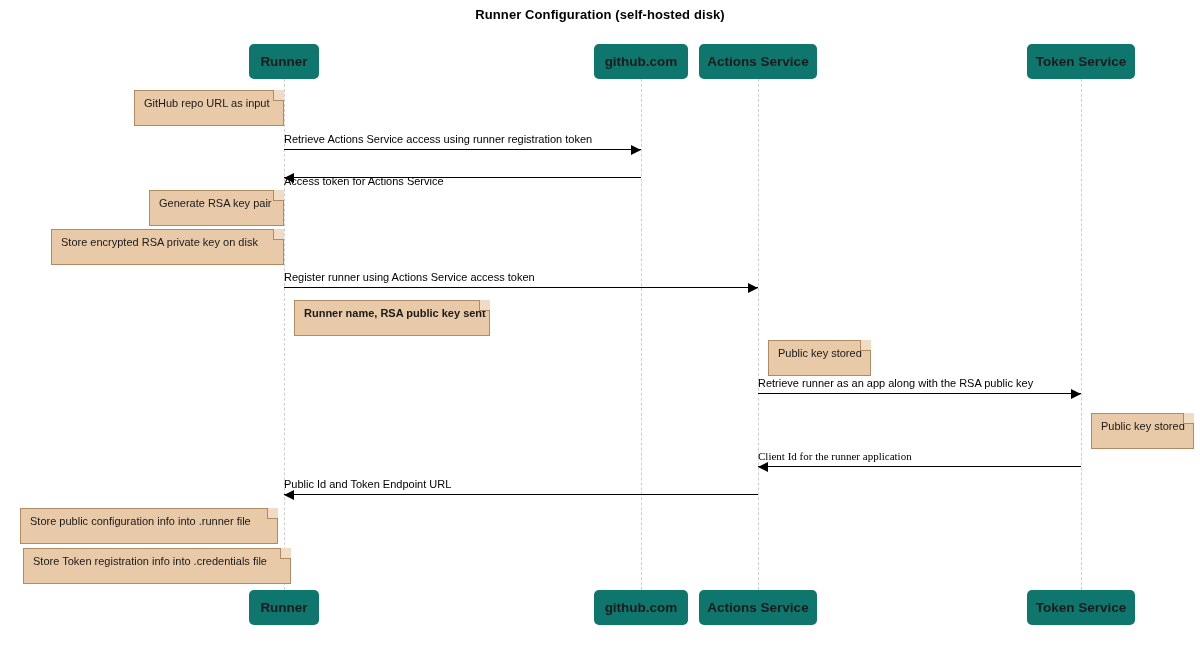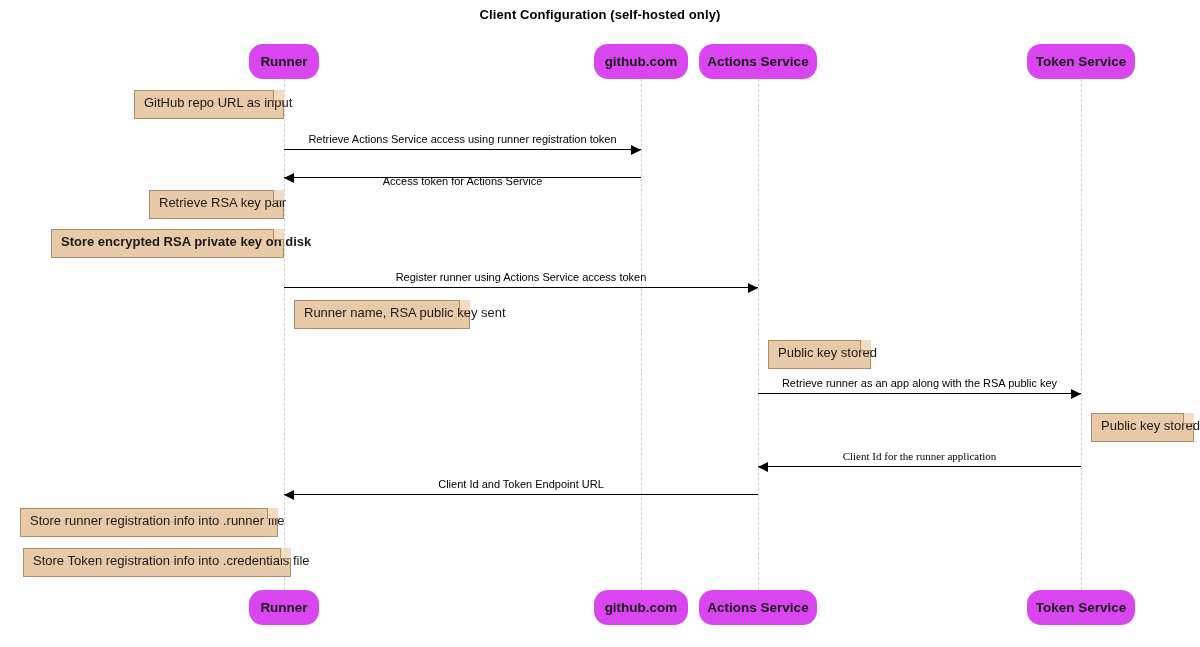--- a/index.html
+++ b/index.html
@@ -38,41 +38,41 @@
     width: 0;
     border-left: 1px dashed #cfcfcf;
     top: 79px;
     height: 511px;
   }
 
   
   .participant {
     position: absolute;
     height: 35px;
-    background: #d946ef;
-    border-radius: 14px;
+    background: #0f766e;
+    border-radius: 5px;
     display: flex;
     align-items: center;
     justify-content: center;
     font-size: 13.5px;
     font-weight: bold;
     color: #1b1b1b;
     white-space: nowrap;
     box-sizing: border-box;
   }
 
   
   .note {
     position: absolute;
     background: #e8c9a8;
     border: 1px solid #b08a63;
     box-sizing: border-box;
-    font-size: 13px;
+    font-size: 11px;
     color: #1a1a1a;
-    padding: 5px 10px 8px 9px;
+    padding: 5px 10px 15px 9px;
     white-space: nowrap;
     line-height: 14px;
   }
   .note .fold {
     position: absolute;
     top: -1px;
     right: -1px;
     width: 10px;
     height: 10px;
     background: #f0dcc4;
@@ -84,21 +84,21 @@
   .msg-line {
     position: absolute;
     height: 0;
     border-top: 1.3px solid #000000;
   }
   .msg-label {
     position: absolute;
     font-size: 11px;
     color: #000000;
     white-space: nowrap;
-    text-align: center;
+    text-align: left;
     line-height: 13px;
   }
   .arrowhead {
     position: absolute;
     width: 0;
     height: 0;
     border-top: 5px solid transparent;
     border-bottom: 5px solid transparent;
   }
   .arrowhead.right {
@@ -106,21 +106,21 @@
   }
   .arrowhead.left {
     border-right: 10px solid #000000;
   }
 </style>
 </head>
 <body>
 
 <div id="canvas">
 
-  <div class="diagram-title">Client Configuration (self-hosted only)</div>
+  <div class="diagram-title">Runner Configuration (self-hosted disk)</div>
 
   <div id="lifelines">
       <div class="lifeline" style="left: 284px;"></div>
       <div class="lifeline" style="left: 641px;"></div>
       <div class="lifeline" style="left: 758px;"></div>
       <div class="lifeline" style="left: 1081px;"></div>
     </div>
   <div id="participants-top">
       <div class="participant" style="left: 249px; top: 44px; width: 70px;">
         <span>Runner</span>
@@ -160,26 +160,26 @@
       <div class="arrowhead right" style="top: 282.5px; left: 748px;"></div>
       <div class="msg-label" style="left: 284px; width: 474px; top: 271px;">Register runner using Actions Service access token</div>
       <div class="msg-line" style="left: 758px; top: 393px; width: 323px;"></div>
       <div class="arrowhead right" style="top: 388.5px; left: 1071px;"></div>
       <div class="msg-label" style="left: 758px; width: 323px; top: 377px;">Retrieve runner as an app along with the RSA public key</div>
       <div class="msg-line" style="left: 758px; top: 466px; width: 323px;"></div>
       <div class="arrowhead left" style="top: 461.5px; left: 758px;"></div>
       <div class="msg-label" style="left: 758px; width: 323px; top: 450px; font-family: Liberation Serif, serif;">Client Id for the runner application</div>
       <div class="msg-line" style="left: 284px; top: 494px; width: 474px;"></div>
       <div class="arrowhead left" style="top: 489.5px; left: 284px;"></div>
-      <div class="msg-label" style="left: 284px; width: 474px; top: 478px;">Client Id and Token Endpoint URL</div>
+      <div class="msg-label" style="left: 284px; width: 474px; top: 478px;">Public Id and Token Endpoint URL</div>
     </div>
   <div id="notes">
       <div class="note" style="top: 90px; width: 150px; left: 134px;"><span class="fold"></span><span>GitHub repo URL as input</span></div>
-      <div class="note" style="top: 190px; width: 135px; left: 149px;"><span class="fold"></span><span>Retrieve RSA key pair</span></div>
-      <div class="note" style="top: 229px; width: 233px; left: 51px; font-weight: bold;"><span class="fold"></span><span>Store encrypted RSA private key on disk</span></div>
-      <div class="note" style="top: 300px; width: 176px; left: 294px;"><span class="fold"></span><span>Runner name, RSA public key sent</span></div>
+      <div class="note" style="top: 190px; width: 135px; left: 149px;"><span class="fold"></span><span>Generate RSA key pair</span></div>
+      <div class="note" style="top: 229px; width: 233px; left: 51px;"><span class="fold"></span><span>Store encrypted RSA private key on disk</span></div>
+      <div class="note" style="top: 300px; width: 196px; left: 294px; font-weight: bold;"><span class="fold"></span><span>Runner name, RSA public key sent</span></div>
       <div class="note" style="top: 340px; width: 103px; left: 768px;"><span class="fold"></span><span>Public key stored</span></div>
       <div class="note" style="top: 413px; width: 103px; left: 1091px;"><span class="fold"></span><span>Public key stored</span></div>
-      <div class="note" style="top: 508px; width: 258px; left: 20px;"><span class="fold"></span><span>Store runner registration info into .runner file</span></div>
+      <div class="note" style="top: 508px; width: 258px; left: 20px;"><span class="fold"></span><span>Store public configuration info into .runner file</span></div>
       <div class="note" style="top: 548px; width: 268px; left: 23px;"><span class="fold"></span><span>Store Token registration info into .credentials file</span></div>
     </div>
 
 </div>
 
 </body></html>

